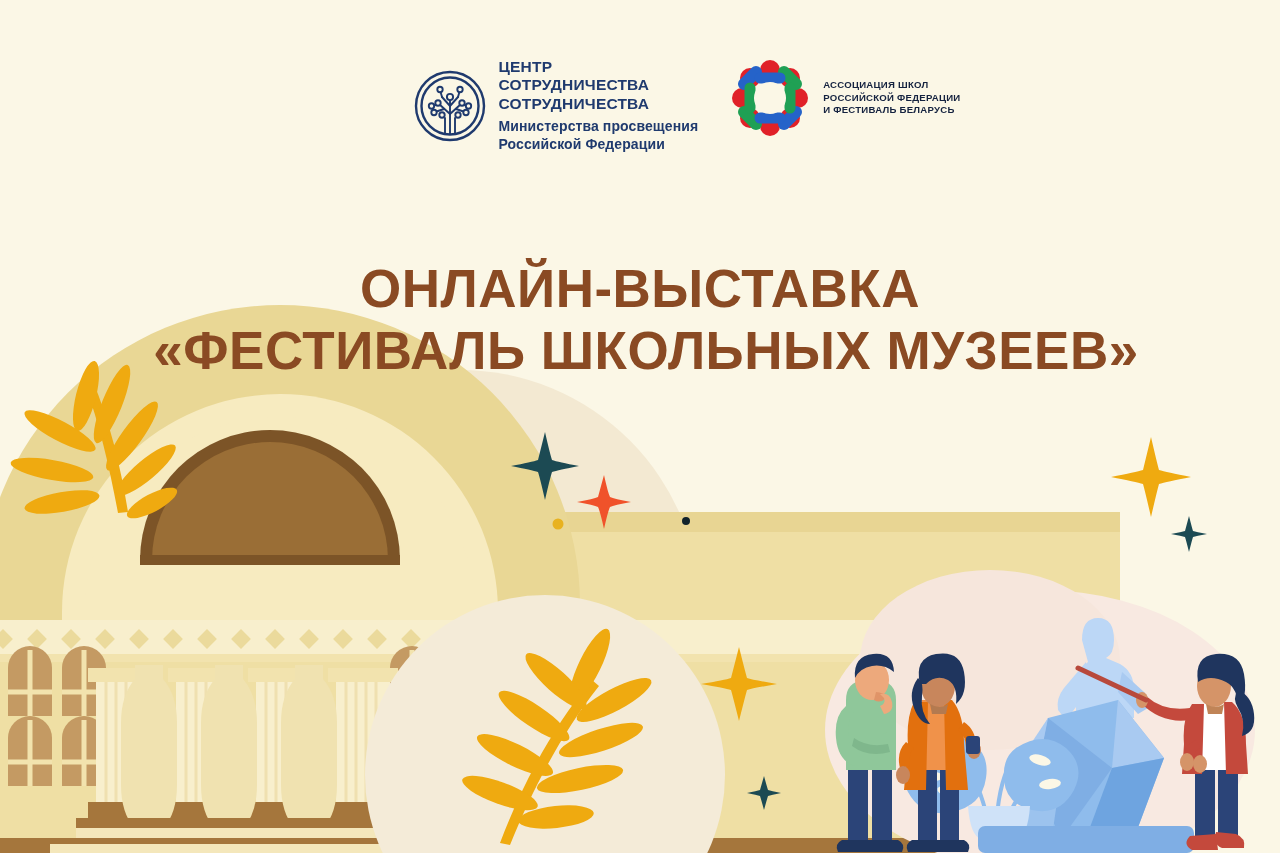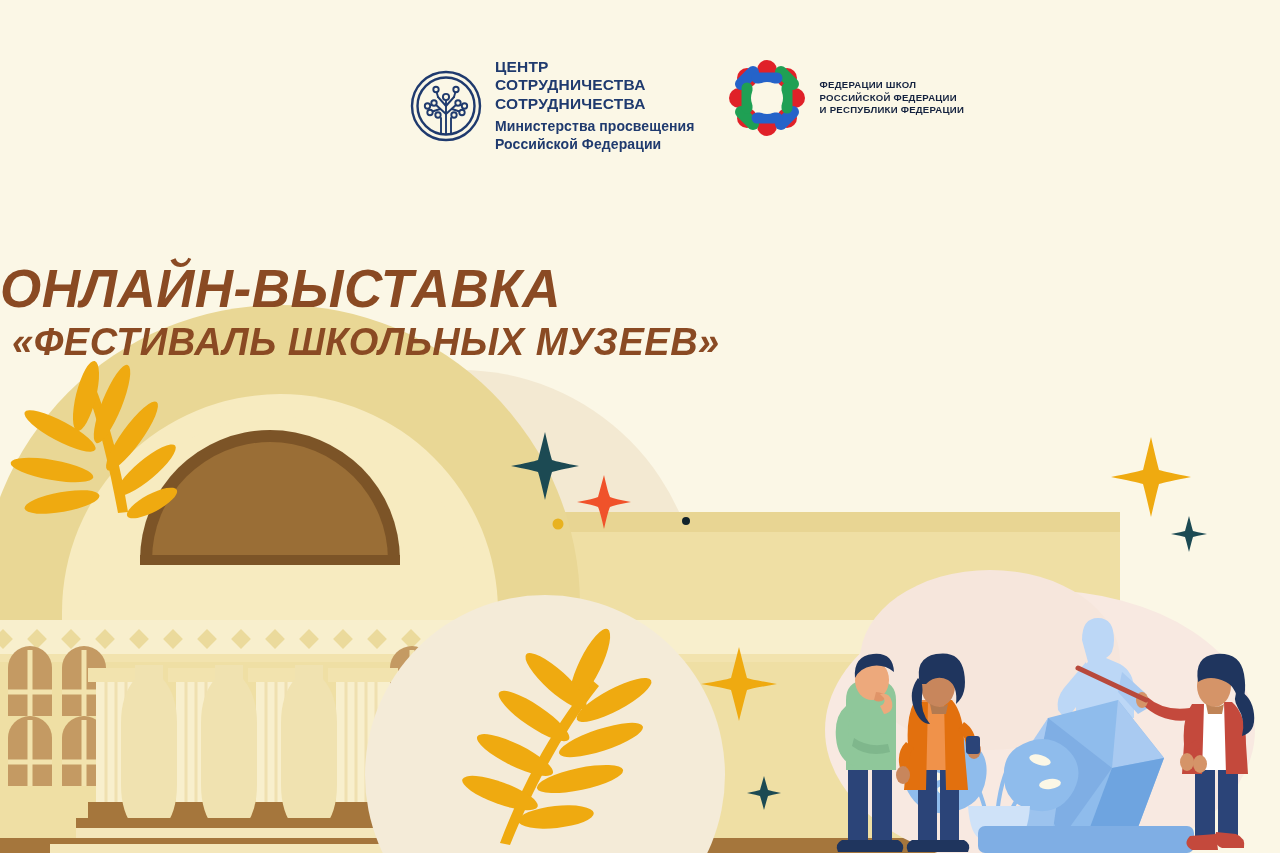--- a/index.html
+++ b/index.html
@@ -34,29 +34,29 @@
     line-height:1.32; margin-top:4px; letter-spacing:0.1px;
   }
   .logo-text-assoc {
     color:#14223F; font-size:9.6px; font-weight:bold;
     line-height:1.35; letter-spacing:0.25px;
   }
 
   
   .title-wrap {
     position:absolute; top:258px; left:0; width:1280px;
-    text-align:left; z-index:40;font-style:italic;
+    text-align:center; z-index:40;
   }
   .title-line {
     color:#8A4A23;
     font-size:53px; font-weight:bold;
     line-height:1.17; letter-spacing:0.5px;
     white-space:nowrap;
   }
-  .title-line.l2 { font-size:38px;margin-left:12px; }
+  .title-line.l2 { font-size:53px;margin-left:12px; }
 
   svg.art { display:block; }
 </style>
 </head>
 <body>
 
 <div id="poster">
 
   <svg class="layer art" viewBox="0 0 1280 853" width="1280" height="853" xmlns="http://www.w3.org/2000/svg">
     <defs>
@@ -391,23 +391,23 @@
         </g>
         <g fill="none" stroke-width="11" stroke-linecap="round">
           <path d="M20 30 L20 50" stroke="#1FA054"></path>
           <path d="M60 30 L60 50" stroke="#1FA054"></path>
           <path d="M30 20 L50 20" stroke="#2563C9"></path>
           <path d="M30 60 L50 60" stroke="#2563C9"></path>
         </g>
         <circle cx="40" cy="40" r="16" fill="#FBF7E6"></circle>
       </svg>
       <div>
-        <div class="logo-text-assoc">ФЕДЕРАЦИИ ШКОЛ</div>
+        <div class="logo-text-assoc">АССОЦИАЦИЯ ШКОЛ</div>
         <div class="logo-text-assoc">РОССИЙСКОЙ ФЕДЕРАЦИИ</div>
-        <div class="logo-text-assoc">И РЕСПУБЛИКИ ФЕДЕРАЦИИ</div>
+        <div class="logo-text-assoc">И ФЕСТИВАЛЬ БЕЛАРУСЬ</div>
       </div>
     </div>
   </div>
 
   <div class="title-wrap">
     <div class="title-line">ОНЛАЙН-ВЫСТАВКА</div>
     <div class="title-line l2">«ФЕСТИВАЛЬ ШКОЛЬНЫХ МУЗЕЕВ»</div>
   </div>
 
 </div>

